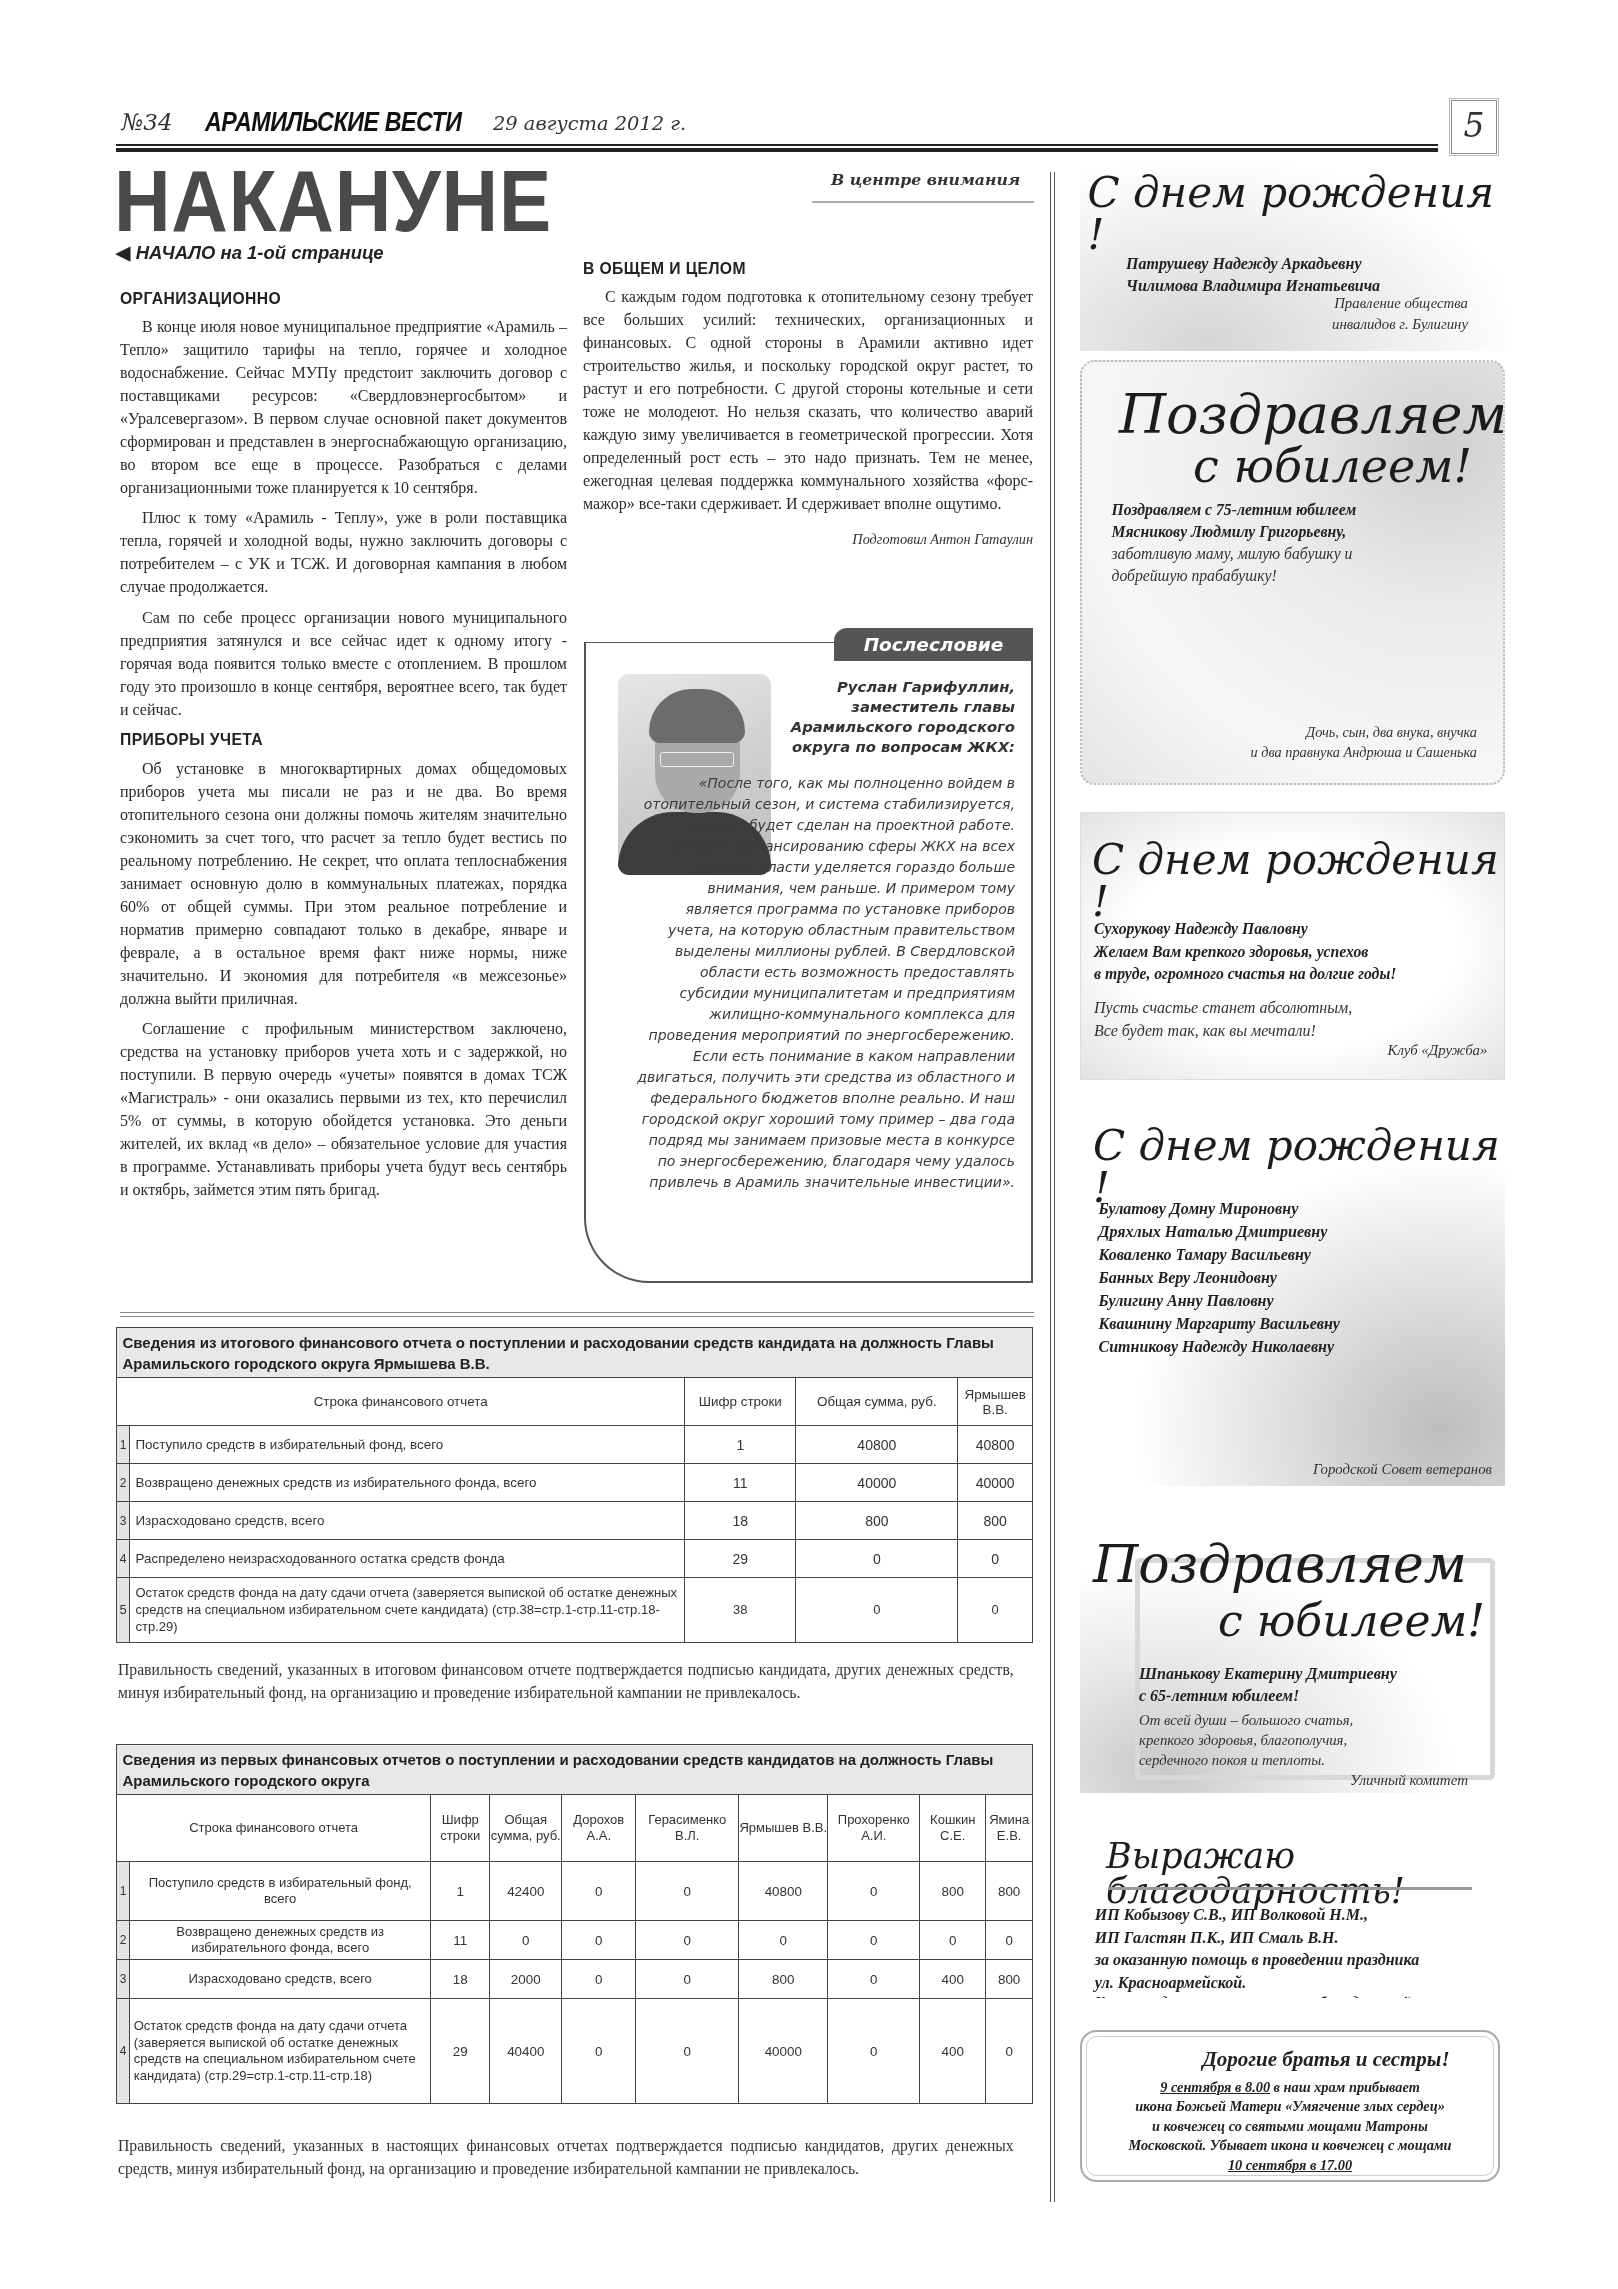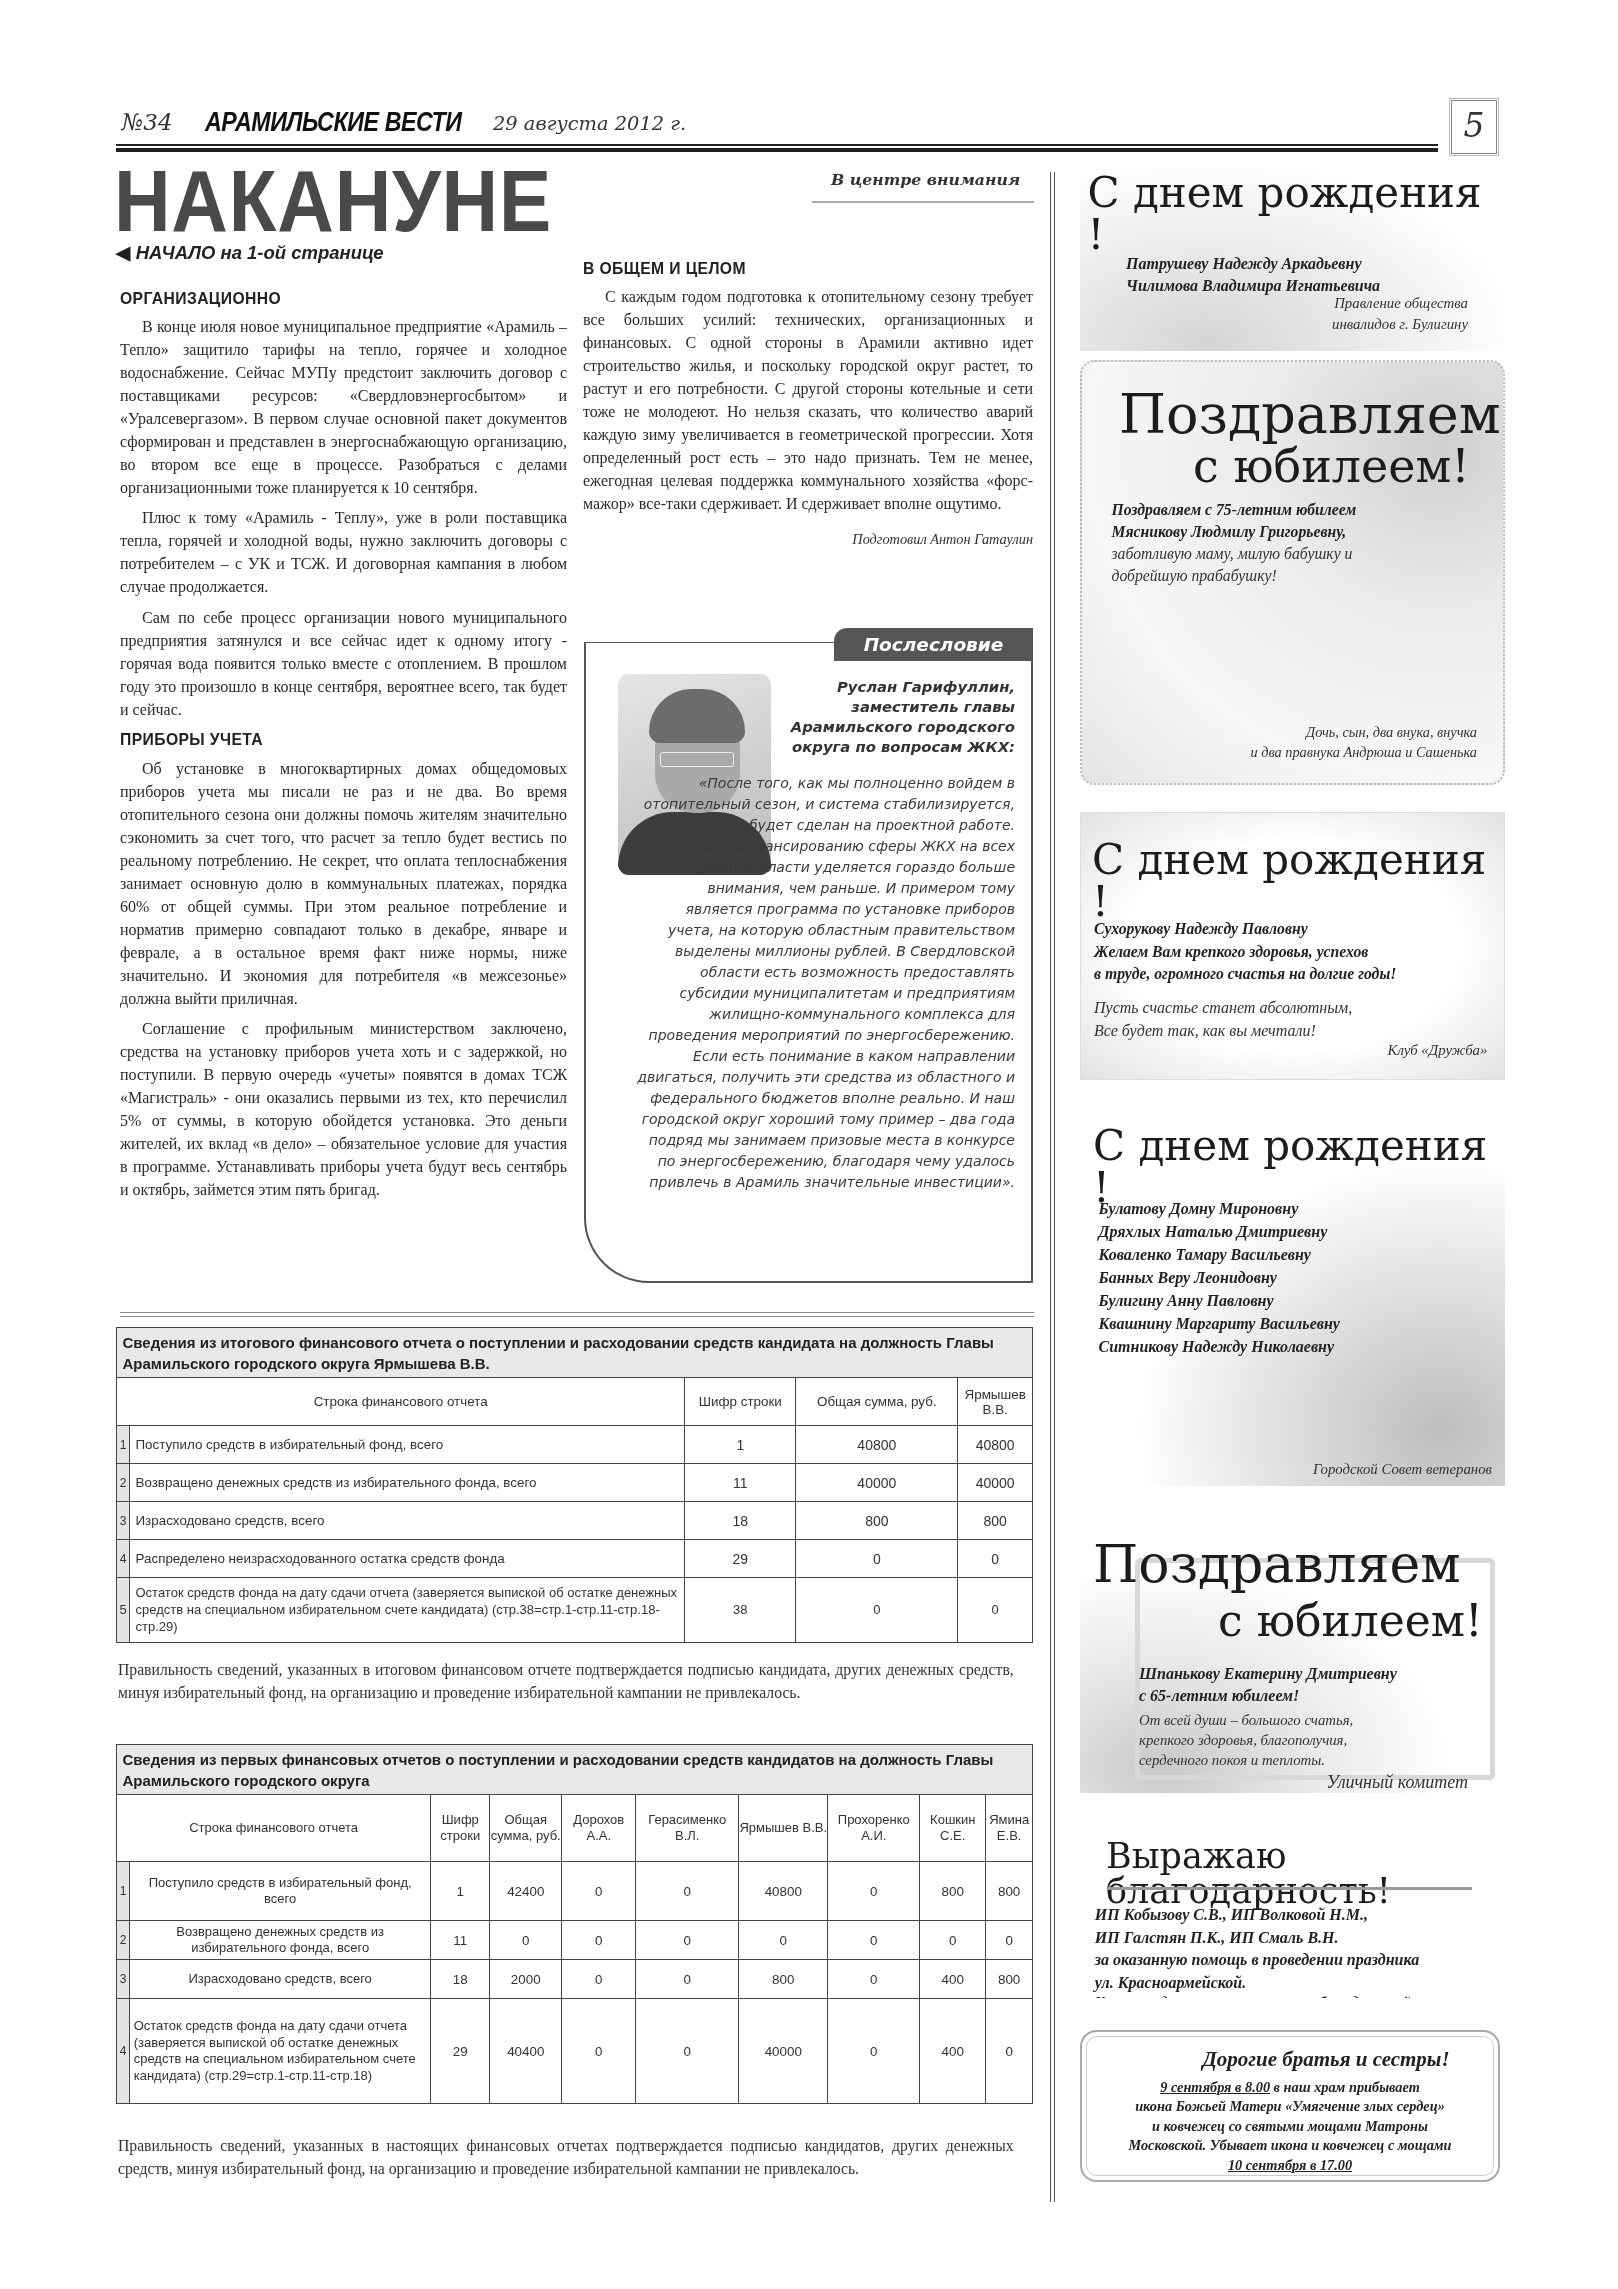--- a/index.html
+++ b/index.html
@@ -65,21 +65,21 @@
   .t2 .r4 td { height: 105px; }
   .t2 td.lbl { font-size: 13px; line-height: 16.6px; padding: 0 3.7px; }
   .t2 .r4 td.lbl { text-align: left; line-height: 16.6px; }
 
   .note { position: absolute; left: 118px; width: 914px; font-size: 16px; line-height: 23px; text-align: justify; color: #333; font-family: "Liberation Serif", serif; transform: scaleX(0.98); transform-origin: left top; }
   .note1 { top: 1658px; }
   .note2 { top: 2134px; }
 
   
   .card { position: absolute; left: 1080px; width: 425px; overflow: hidden; }
-  .card .script-title { font-family: "DejaVu Serif", serif; color: #1c1c1c; line-height: 1; }
+  .card .script-title { font-family: "DejaVu Serif", serif; font-style: italic; color: #1c1c1c; line-height: 1; }
   .card .bold-it { font-family: "Liberation Serif", serif; font-weight: bold; font-style: italic; color: #222; }
   .card .it { font-family: "Liberation Serif", serif; font-style: italic; color: #333; }
 
   .c1 { top: 166px; height: 185px; background: radial-gradient(ellipse at 30% 95%, #d5d5d5 0%, #ececec 40%, #ffffff 75%); }
   .c1 .script-title { position:absolute; left: 7.4px; top: 5.5px; font-size: 42px; }
   .c1 .names { position:absolute; left: 46px; top: 87px; font-size: 16px; line-height: 22px; }
   .c1 .sig { position:absolute; right: 37px; top: 127px; text-align: right; font-size: 14.8px; line-height: 21px; }
 
   .c2 { top: 360px; height: 425px; border: 2.8px dotted #bbb; border-radius: 14.8px; background: radial-gradient(ellipse at 85% 20%, #cfcfcf 0%, #ebebeb 35%, #f7f7f7 70%, #e4e4e4 100%); }
   .c2 .script-title { position:absolute; left: 37px; top: 26px; font-size: 54px; }
@@ -99,21 +99,21 @@
   .c4 .names { position:absolute; left: 18.5px; top: 89px; font-size: 16px; line-height: 23px; }
   .c4 .poem { position:absolute; left: 18.5px; top: 262px; font-size: 16px; line-height: 23px; }
   .c4 .sig { position:absolute; right: 13px; top: 353px; font-size: 14.8px; }
 
   .c5 { top: 1525px; height: 268px; background: radial-gradient(ellipse at 20% 90%, #c9c9c9 0%, #e8e8e8 30%, #ffffff 60%); }
   .c5 .frame { position:absolute; left: 55px; top: 33px; width: 360px; height: 222px; border: 5.5px solid #d8d8d8; border-radius: 5.5px; }
   .c5 .script-title { position:absolute; left: 13px; top: 13px; font-size: 52px; }
   .c5 .script-title.sub { left: 138px; top: 74px; font-size: 44px; }
   .c5 .lead { position:absolute; left: 59px; top: 138px; font-size: 16px; line-height: 22px; }
   .c5 .poem { position:absolute; left: 59px; top: 185px; font-size: 14.8px; line-height: 20px; }
-  .c5 .sig { position:absolute; right: 37px; top: 247px; font-size: 18px; }
+  .c5 .sig { position:absolute; right: 37px; top: 247px; font-size: 15px; }
 
   .c6 { top: 1832px; height: 166px; }
   .c6 .script-title { position:absolute; left: 26px; top: 7.4px; font-size: 35px; }
   .c6 .uline { position:absolute; left: 28px; top: 55px; width: 364px; height: 2.8px; background: #999; }
   .c6 .names { position:absolute; left: 14.8px; top: 72px; font-size: 16px; line-height: 22.6px; }
   .c6 .wish { position:absolute; left: 14.8px; top: 162px; font-size: 14.3px; }
 
   .c7 { top: 2030px; height: 152px; left: 1080px; width: 420px; border: 2.8px double #aaa; border-radius: 16.6px; outline: 0.9px solid #ccc; outline-offset: -7.4px; }
   .c7 .title { position:absolute; left:0; width: 100%; top: 14.8px; text-align:center; font-size: 21px; margin-left: 36px; }
   .c7 .body { position:absolute; left:0; width: 100%; top: 46px; text-align:center; font-size: 14.3px; line-height: 19.4px; }

